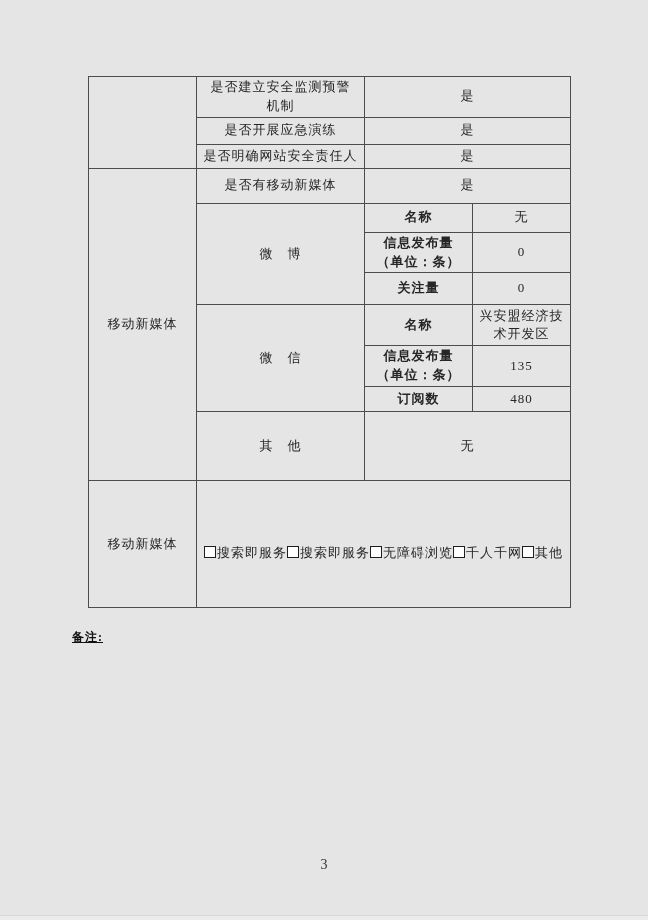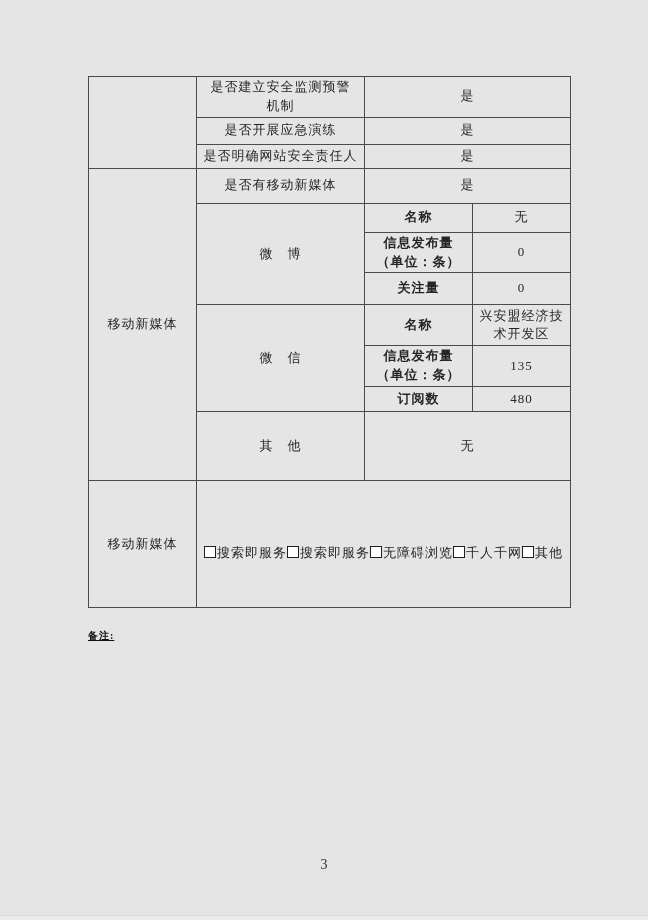--- a/index.html
+++ b/index.html
@@ -53,23 +53,23 @@
     display: inline-block;
     width: 12px;
     height: 12px;
     border: 1.6px solid #1e1e1e;
     vertical-align: -1px;
     margin-right: 1px;
     background: #ffffff;
   }
   .remark {
     position: absolute;
-    left: 88px;
+    left: 72px;
     top: 629px;
-    font-size: 10px;
+    font-size: 12px;
     font-weight: bold;
     letter-spacing: 1px;
     color: #111111;
     text-decoration: underline;
   }
   .pagenum {
     position: absolute;
     left: 0;
     top: 857px;
     width: 100%;

